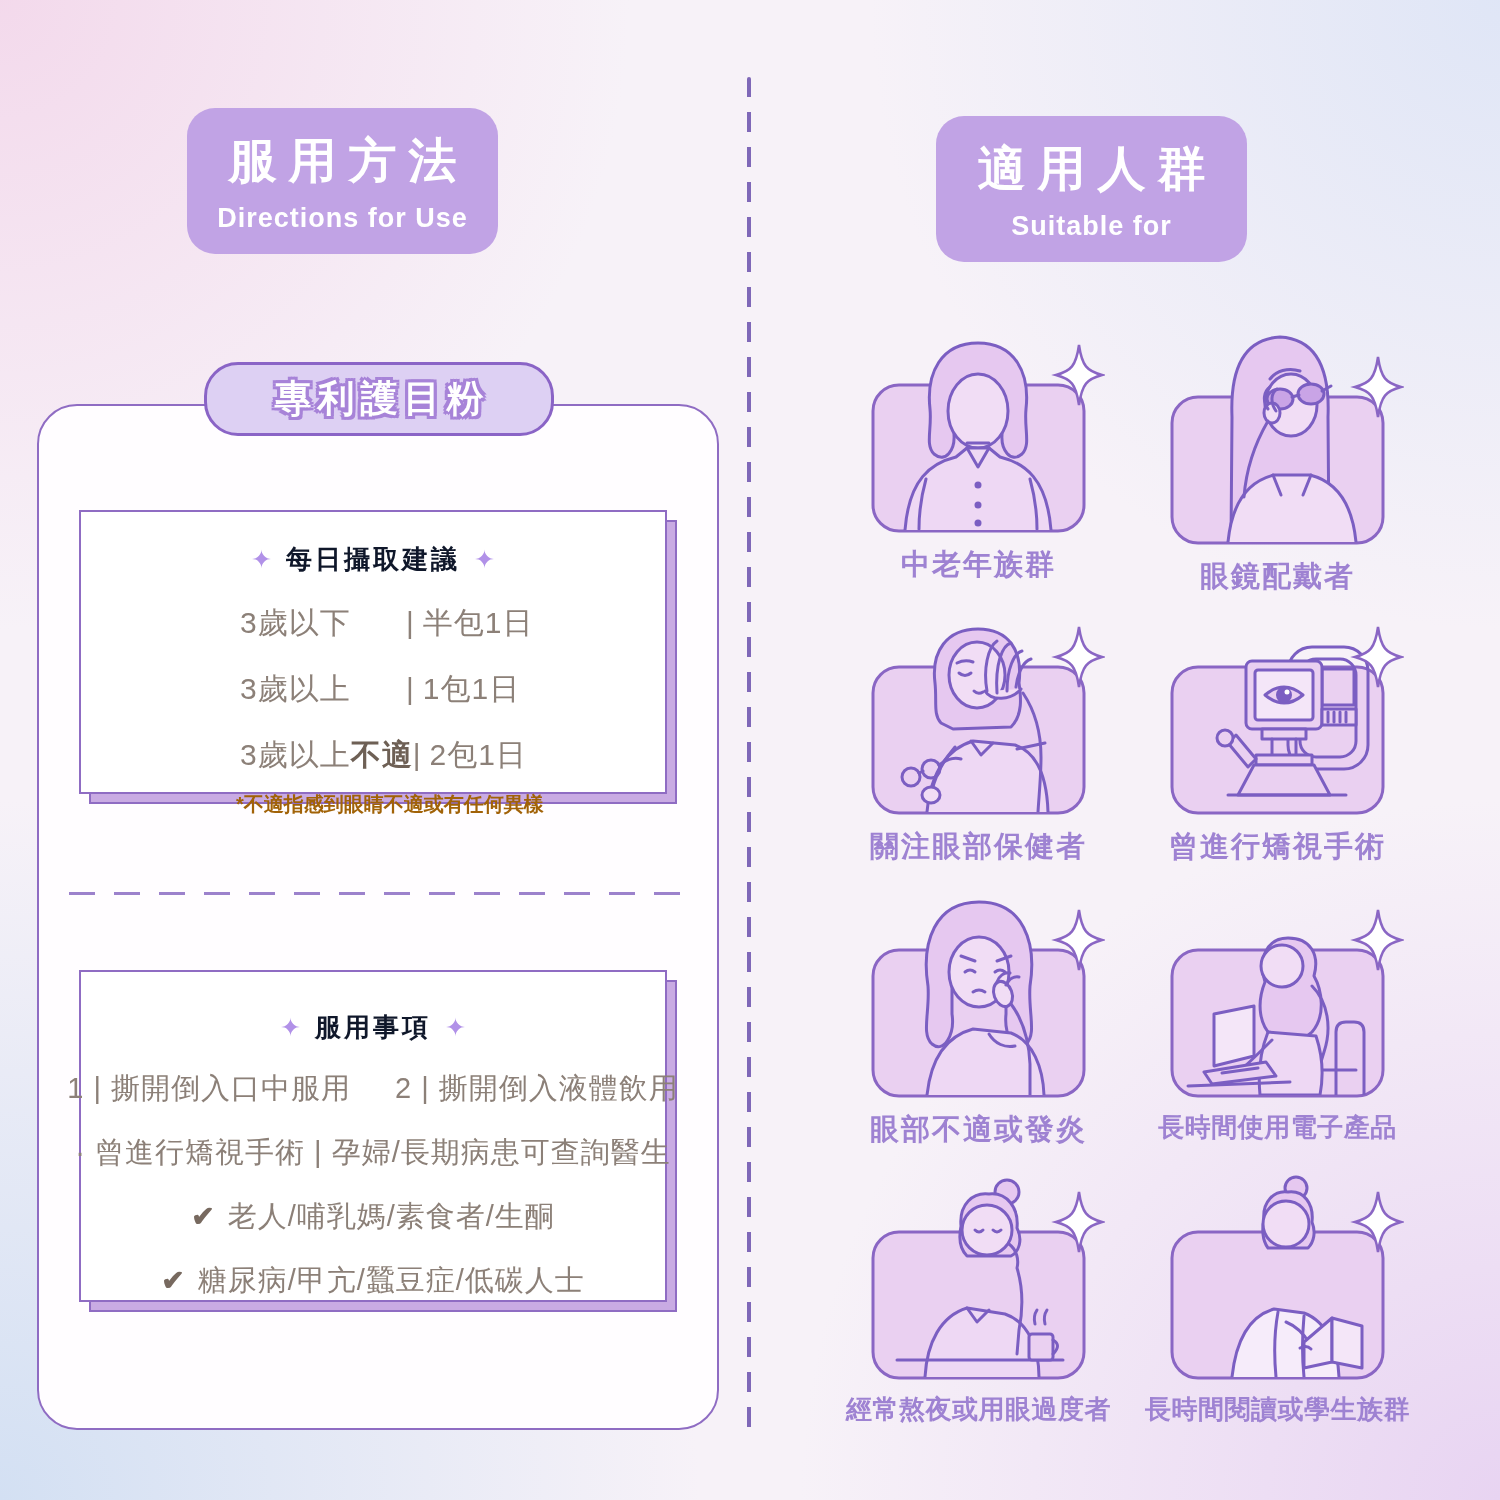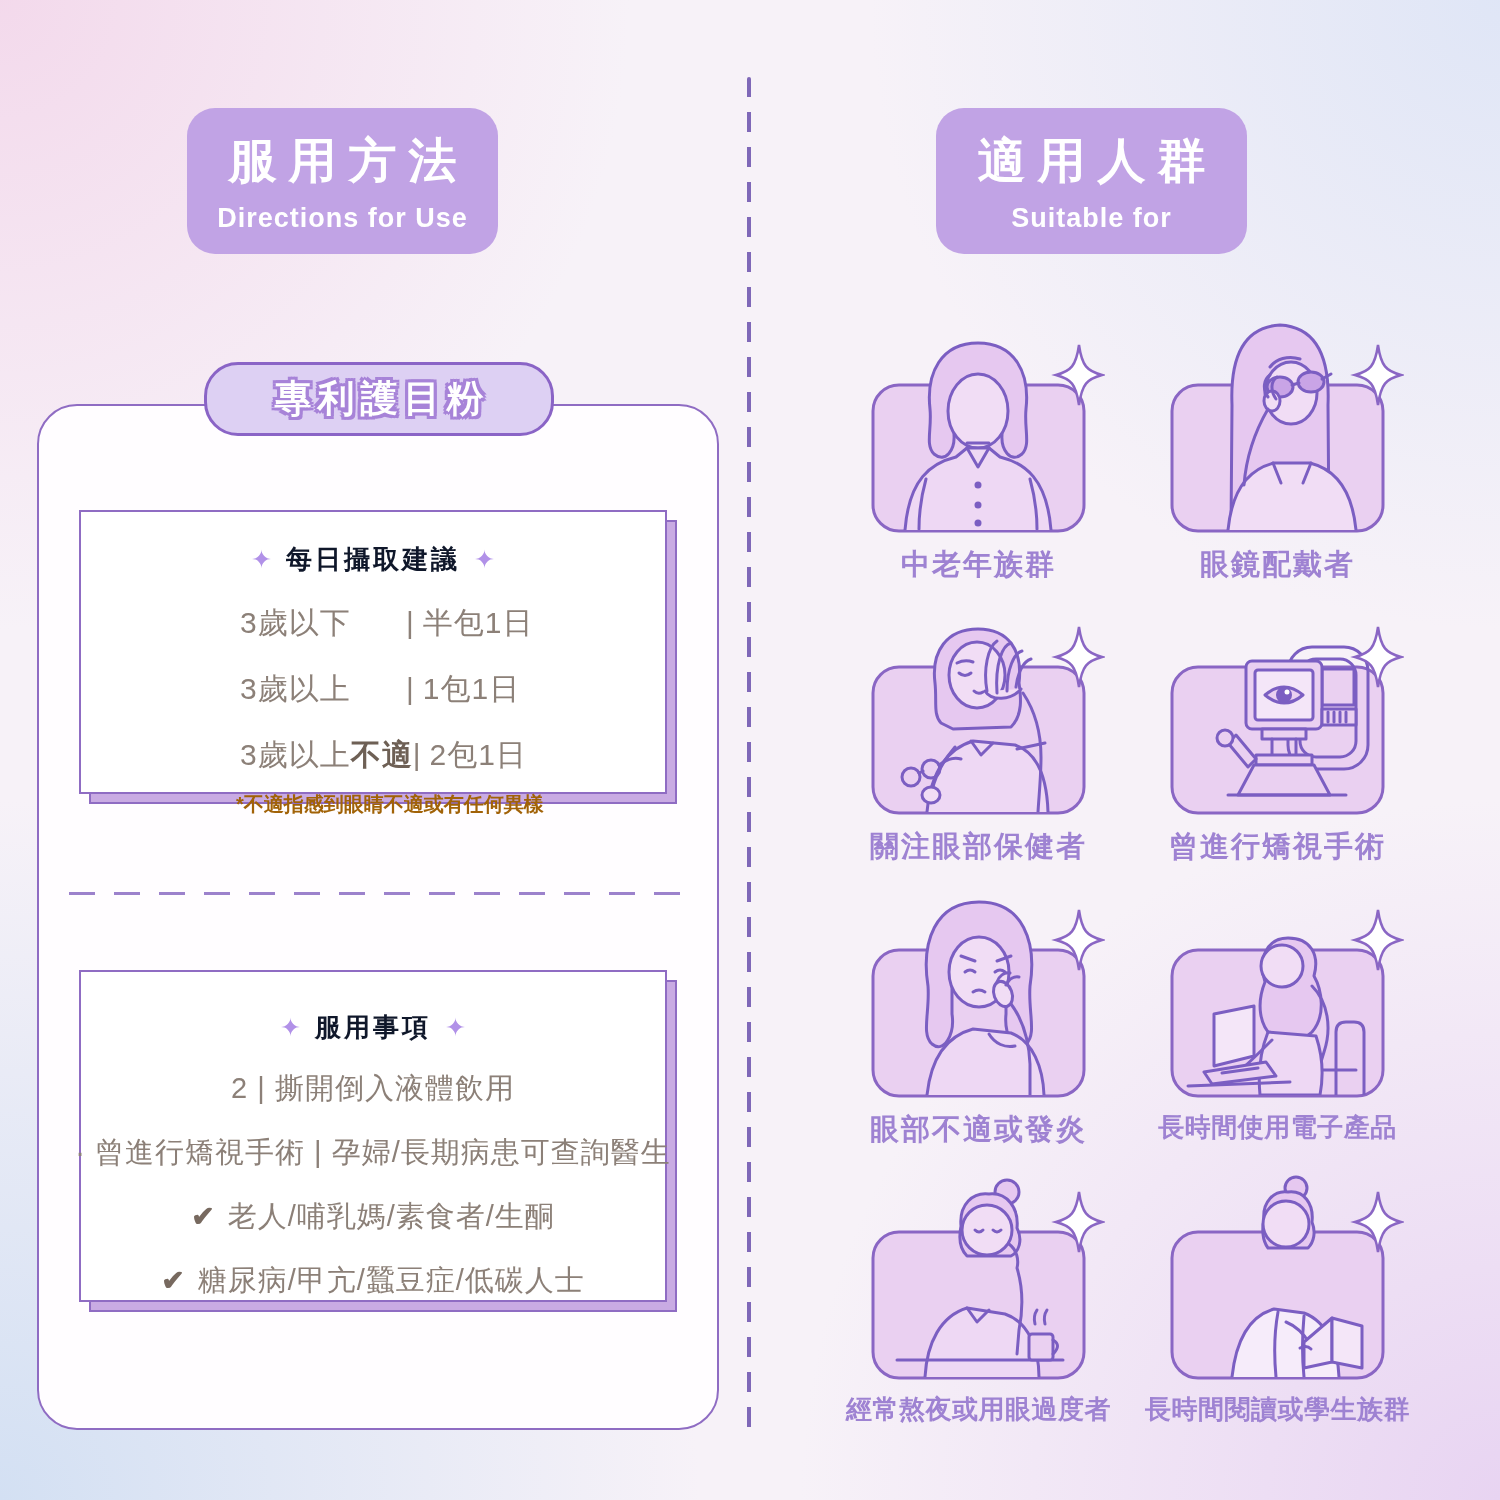--- a/index.html
+++ b/index.html
@@ -73,21 +73,21 @@
 </head>
 <body>
 
 <div class="stage">
 
   <div class="badge-main" style="left:187px;top:108px;">
     <div class="cjk">服用方法</div>
     <div class="en">Directions for Use</div>
   </div>
 
-  <div class="badge-main" style="left:936px;top:108px;">
+  <div class="badge-main" style="left:936px;top:116px;">
     <div class="cjk">適用人群</div>
     <div class="en">Suitable for</div>
   </div>
 
   <div class="v-divider"></div>
 
   <div class="card-badge">
     <span>專利護目粉</span>
   </div>
 
@@ -126,20 +126,21 @@
 
     <div class="inner-box" style="top:564px;height:332px;">
       <div class="shadow-layer"></div>
       <div class="box-face">
         <div class="section-title" style="margin-top:38px;">
           <span class="sp">✦</span>
           <span class="t">服用事項</span>
           <span class="sp">✦</span>
         </div>
         <div class="usage-line two">
+          <span>1 | 撕開倒入口中服用</span>
           <span>2 | 撕開倒入液體飲用</span>
         </div>
         <div class="usage-line">· 曾進行矯視手術 | 孕婦/長期病患可查詢醫生</div>
         <div class="usage-line">
           <span class="check">✔</span>
           <span>老人/哺乳媽/素食者/生酮</span>
         </div>
         <div class="usage-line">
           <span class="check">✔</span>
           <span>糖尿病/甲亢/蠶豆症/低碳人士</span>
@@ -166,21 +167,21 @@
         <circle cx="107" cy="188" r="3.5" fill="#7b5ec2" stroke="none"></circle>
         <circle cx="107" cy="206" r="3.5" fill="#7b5ec2" stroke="none"></circle>
         <path d="M55 162 C50 180 48 196 48 212"></path>
         <path d="M159 162 C164 180 166 196 166 212"></path>
       </g>
       <path d="M208 28 C211 49 216 54 231 58 C216 62 211 67 208 88 C205 67 200 62 185 58 C200 54 205 49 208 28 Z" fill="#fff" stroke="#8a66c4" stroke-width="2.5"></path>
     </svg>
     <div class="cap">中老年族群</div>
   </div>
 
-  <div class="tile" style="left:1170px;top:385px;">
+  <div class="tile" style="left:1170px;top:397px;">
     <svg viewBox="0 0 234 218" width="234" height="218">
       <defs>
           <clipPath id="c2">
             <rect x="5" y="0" width="205" height="213"></rect>
           </clipPath>
         </defs>
       <rect x="2" y="68" width="211" height="146" rx="26" fill="#ead0f1" stroke="#8a66c4" stroke-width="3"></rect>
       <g clip-path="url(#c2)" fill="none" stroke="#7b5ec2" stroke-width="3" stroke-linecap="round" stroke-linejoin="round">
         <path d="M110 8 C74 10 60 40 62 88 L61 213 L159 213 L158 88 C160 40 146 10 110 8 Z" fill="#e6c8f0"></path>
         <path d="M58 213 C62 172 80 152 104 146 L140 146 C164 152 182 172 186 213" fill="#f1ddf5"></path>

